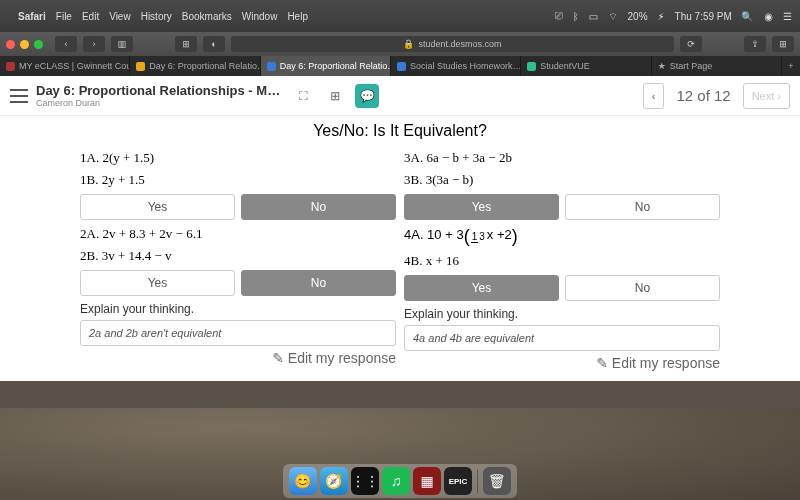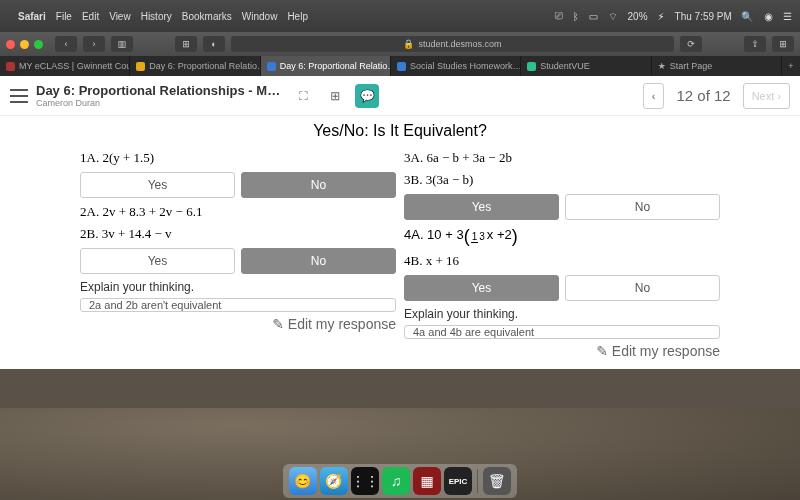--- a/index.html
+++ b/index.html
@@ -41,21 +41,21 @@
 
 .content { padding: 6px 80px 10px; background: #fff; }
 .qtitle { text-align: center; font-size: 16px; margin-bottom: 6px; }
 .cols { display: flex; gap: 8px; }
 .col { flex: 1; }
 .expr { font-family: "Times New Roman", serif; font-size: 13px; margin: 4px 0 6px; }
 .choices { display: flex; gap: 6px; margin-bottom: 6px; }
 .choice { flex: 1; height: 26px; border: 1px solid #ccc; border-radius: 3px; display: flex; align-items: center; justify-content: center; font-size: 12px; color: #555; cursor: pointer; }
 .choice.sel { background: #888; color: #fff; border-color: #888; }
 .explain { font-size: 12px; color: #333; margin: 4px 0 4px; }
-.tbox { border: 1px solid #ccc; border-radius: 3px; padding: 0 8px; font-size: 11px; color: #555; }
+.tbox { border: 1px solid #ccc; border-radius: 3px; padding: 6px 8px; font-size: 11px; color: #555; font-style: italic; }
 .editlink { text-align: right; font-size: 14px; color: #666; margin-top: 4px; cursor: pointer; }
 .frac { display: inline-block; text-align: center; vertical-align: middle; line-height: 1; font-size: 10px; margin: 0 1px; }
 .frac .n { border-bottom: 1px solid #000; padding: 0 1px; }
 .frac .d { padding: 0 1px; }
 .bigp { font-size: 18px; vertical-align: middle; }
 
 
 .dock { position: absolute; bottom: 2px; left: 50%; transform: translateX(-50%); display: flex; gap: 3px; padding: 3px 6px; background: rgba(255,255,255,0.25); border-radius: 6px; }
 .dicon { width: 28px; height: 28px; border-radius: 6px; display: flex; align-items: center; justify-content: center; font-size: 14px; color: #fff; }
 .dock .sep { width: 1px; background: rgba(0,0,0,0.3); margin: 2px 2px; }
@@ -164,20 +164,21 @@
         <span>Next ›</span>
       </div>
   </div>
 
   <div class="content">
     <div class="qtitle">Yes/No: Is It Equivalent?</div>
     <div class="cols">
 
       <div class="col">
         <div class="expr">1A.  2(y + 1.5)</div>
+        <div class="expr">1B.  2y + 1.5</div>
         <div class="choices">
           <div class="choice">Yes</div>
           <div class="choice sel">No</div>
         </div>
         <div class="expr">2A.  2v + 8.3 + 2v − 6.1</div>
         <div class="expr">2B.  3v + 14.4 − v</div>
         <div class="choices">
           <div class="choice">Yes</div>
           <div class="choice sel">No</div>
         </div>

